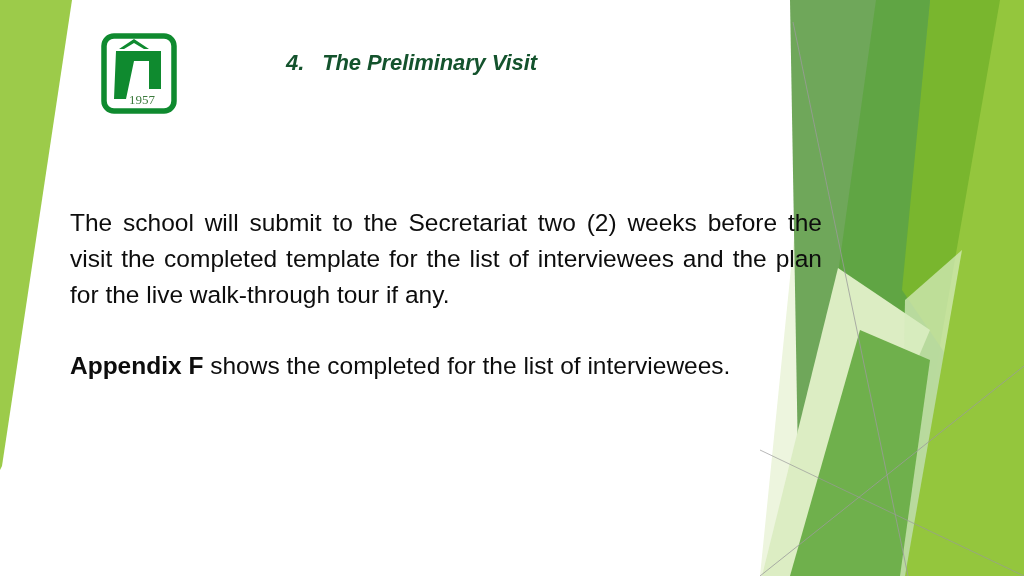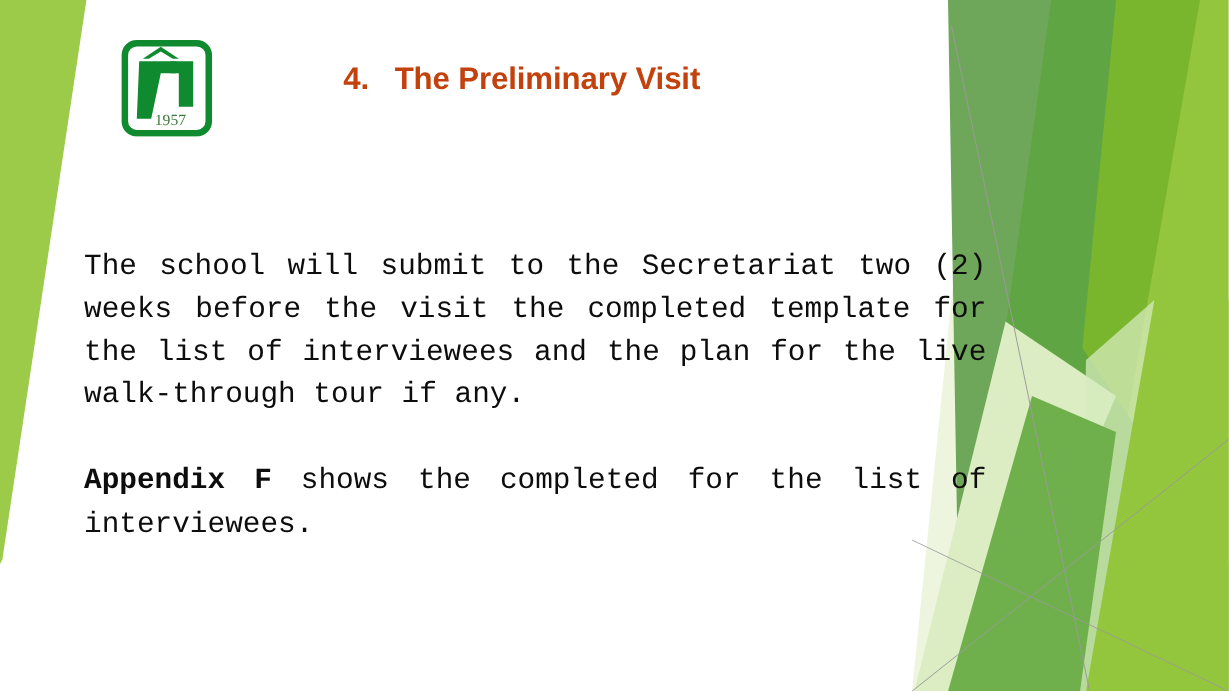--- a/index.html
+++ b/index.html
@@ -29,44 +29,44 @@
     left: 101px;
     top: 33px;
     width: 76px;
     height: 81px;
   }
   .slide-title {
     position: absolute;
     left: 286px;
     top: 50px;
     width: 520px;
-    font-size: 26px;
+    font-size: 22px;
     font-weight: bold;
-    color: #c2410c;
+    color: #14532d;
     letter-spacing: -0.1px;
     white-space: pre;
     line-height: 1.22;
+    font-style: italic;
   }
   .body-block {
     position: absolute;
     left: 70px;
     top: 205px;
     width: 752px;
   }
   .para {
     margin: 0;
     font-size: 24.5px;
     color: #0d0d0d;
     line-height: 1.46;
     text-align: justify;
     text-justify: inter-word;
   }
   .para.last-line-natural {
     text-align-last: left;
-    font-family: Liberation Mono, monospace;
   }
   .para-gap {
     height: 36px;
   }
   .para b {
     font-weight: bold;
   }
 </style>
 </head>
 <body>

